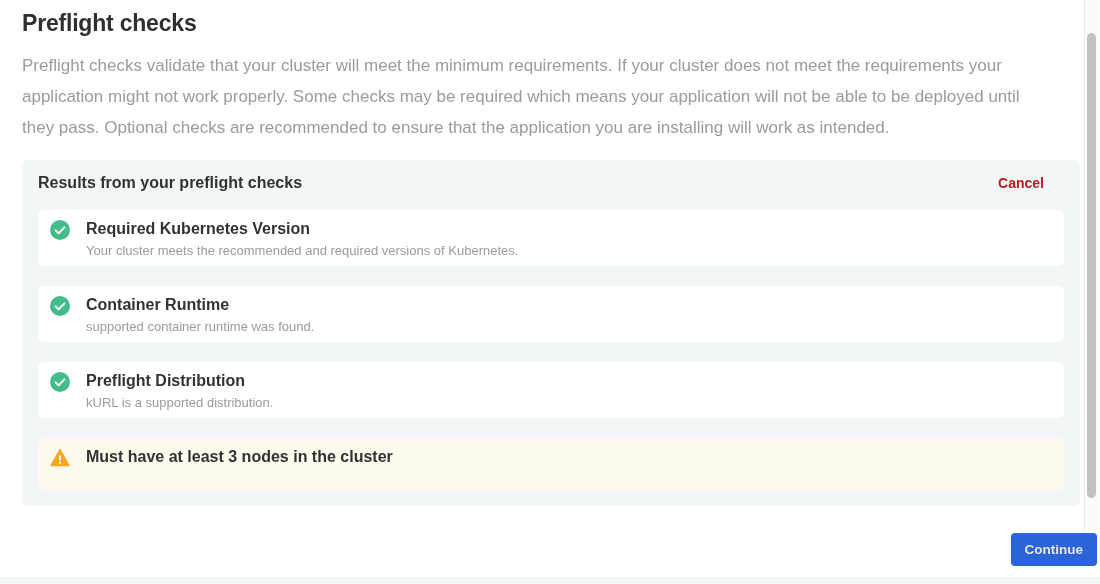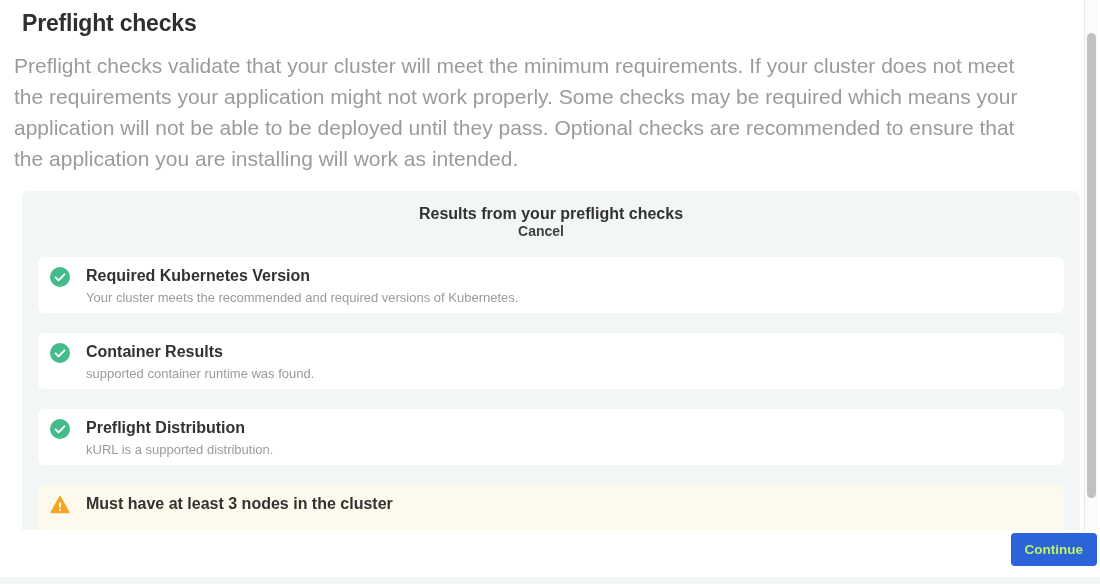--- a/index.html
+++ b/index.html
@@ -20,49 +20,48 @@
 
   .page-title {
     margin: 10px 0 0 22px;
     font-size: 23px;
     font-weight: bold;
     color: #2f2f2f;
     letter-spacing: -0.2px;
   }
 
   .page-desc {
-    margin: 13px 48px 0 14px;
-    font-size: 21px;
+    margin: 13px 48px 0 22px;
+    font-size: 17px;
     line-height: 31px;
     color: #9b9b9b;
   }
 
   .panel {
     margin: 17px 0 0 22px;
     background: #f3f6f6;
     border-radius: 6px;
     padding: 14px 16px 16px 16px;
   }
 
   .panel-header {
     display: flex;
     justify-content: space-between;
     align-items: center;
     margin: 0 0 18px 0;
-    flex-direction: column;
   }
   .panel-title {
     font-size: 16px;
     font-weight: bold;
     color: #323232;
   }
   .cancel-link {
     font-size: 14px;
     font-weight: bold;
-    color: #404040;
+    color: #b91c1c;
     margin-right: 20px;
     cursor: pointer;
     text-decoration: none;
   }
 
   .check-card {
     background: #ffffff;
     border-radius: 6px;
     padding: 9px 12px 8px 12px;
     display: flex;
@@ -93,21 +92,21 @@
   .footer {
     position: absolute; left: 0; top: 530px;
     width: 1100px; height: 47px;
     background: #ffffff;
   }
   .continue-btn {
     position: absolute; top: 3px; right: 3px;
     min-width: 86px; height: 33px;
     padding: 0 14px;
     background: #2b64d9;
-    color: #bef264;
+    color: #e5e5e5;
     font-family: "Liberation Sans", sans-serif;
     font-size: 13.5px;
     font-weight: bold;
     border: none;
     border-radius: 4px;
     cursor: pointer;
   }
 
   .bottom-strip {
     position: absolute; left: 0; top: 577px;
@@ -155,21 +154,21 @@
     </div>
 
     <div class="check-card pass">
       <span class="check-icon">
         <svg viewBox="0 0 20 20">
             <circle cx="10" cy="10" r="10" fill="#44bb8a"></circle>
             <path d="M5.6 10.4l3 3 5.8-6" stroke="#ffffff" stroke-width="2" fill="none" stroke-linecap="round" stroke-linejoin="round"></path>
           </svg>
       </span>
       <div>
-        <div class="check-title">Container Results</div>
+        <div class="check-title">Container Runtime</div>
         <div class="check-msg">supported container runtime was found.</div>
       </div>
     </div>
 
     <div class="check-card pass">
       <span class="check-icon">
         <svg viewBox="0 0 20 20">
             <circle cx="10" cy="10" r="10" fill="#44bb8a"></circle>
             <path d="M5.6 10.4l3 3 5.8-6" stroke="#ffffff" stroke-width="2" fill="none" stroke-linecap="round" stroke-linejoin="round"></path>
           </svg>

